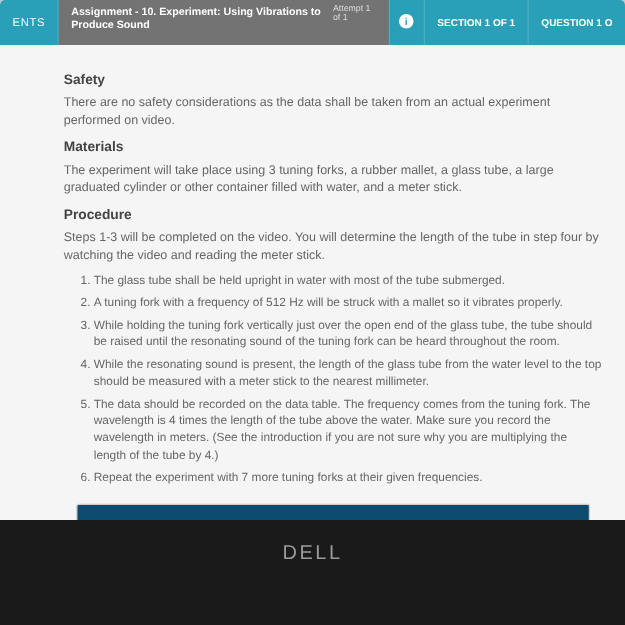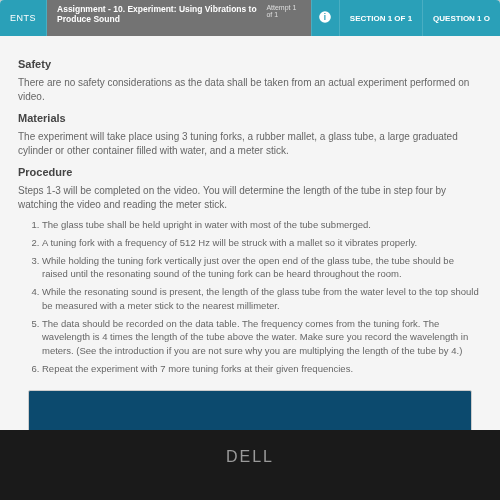--- a/index.html
+++ b/index.html
@@ -6,28 +6,28 @@
   body { background: #c8c8c8; width: 500px; height: 500px; overflow: hidden; position: relative; }
   .screen { background: #f5f5f5; width: 500px; height: 430px; position: relative; overflow: hidden; border-radius: 4px 4px 0 0; }
   .topbar { background: #2aa0b8; height: 36px; display: flex; align-items: stretch; color: #fff; font-size: 9px; }
   .topbar .navitem { padding: 0 10px; display: flex; align-items: center; border-right: 1px solid rgba(255,255,255,0.15); text-transform: uppercase; letter-spacing: 0.5px; font-weight: 400; cursor: pointer; text-align: right; }
   .topbar .assign { flex: 1; background: #737373; padding: 4px 10px; display: flex; flex-direction: row; justify-content: space-between; }
   .topbar .assign .t1 { font-size: 8.5px; font-weight: 600; }
   .topbar .assign .t2 { font-size: 7px; opacity: 0.75; }
   .topbar .info { width: 28px; display: flex; align-items: center; justify-content: center; border-left: 1px solid rgba(255,255,255,0.15); cursor: pointer; }
   .topbar .info svg { width: 14px; height: 14px; }
   .topbar .section { padding: 0 10px; display: flex; align-items: center; border-left: 1px solid rgba(255,255,255,0.15); font-weight: 600; text-transform: uppercase; font-size: 8px; cursor: pointer; text-align: right; }
-  .content { padding: 14px 18px 0 18px; color: #555; }
+  .content { padding: 14px 18px 0 18px; color: #555; margin-left: 33px; }
   h4 { font-size: 11px; font-weight: 700; color: #444; margin: 8px 0 6px 0; }
   p { font-size: 10px; line-height: 1.4; color: #666; margin-bottom: 6px; }
   ol { list-style: decimal; padding-left: 24px; margin-top: 6px; }
   ol li { font-size: 9.5px; line-height: 1.45; color: #666; margin-bottom: 4px; }
   .tablebox { margin: 14px 10px 0 10px; border: 1px solid #ccc; height: 60px; background: #0c4a6e; border-radius: 2px; display: flex; align-items: flex-end; justify-content: center; }
   .tabletitle { font-size: 12px; font-weight: 700; color: #bdbdbd; letter-spacing: 2px; padding-bottom: 4px; }
-  .bezel { background: #1a1a1a; height: 70px; width: 500px; position: absolute; bottom: 0; display: flex; align-items: flex-start; justify-content: center; padding-top: 18px; }
+  .bezel { background: #1a1a1a; height: 84px; width: 500px; position: absolute; bottom: 0; display: flex; align-items: flex-start; justify-content: center; padding-top: 18px; }
   .brand { color: #9a9a9a; font-size: 16px; letter-spacing: 2px; font-weight: 400; }
 </style>
 </head>
 <body>
 
 <div class="screen">
   <div class="topbar">
     <div class="navitem">ENTS</div>
     <div class="assign">
       <div class="t1">Assignment - 10. Experiment: Using Vibrations to Produce Sound</div>

